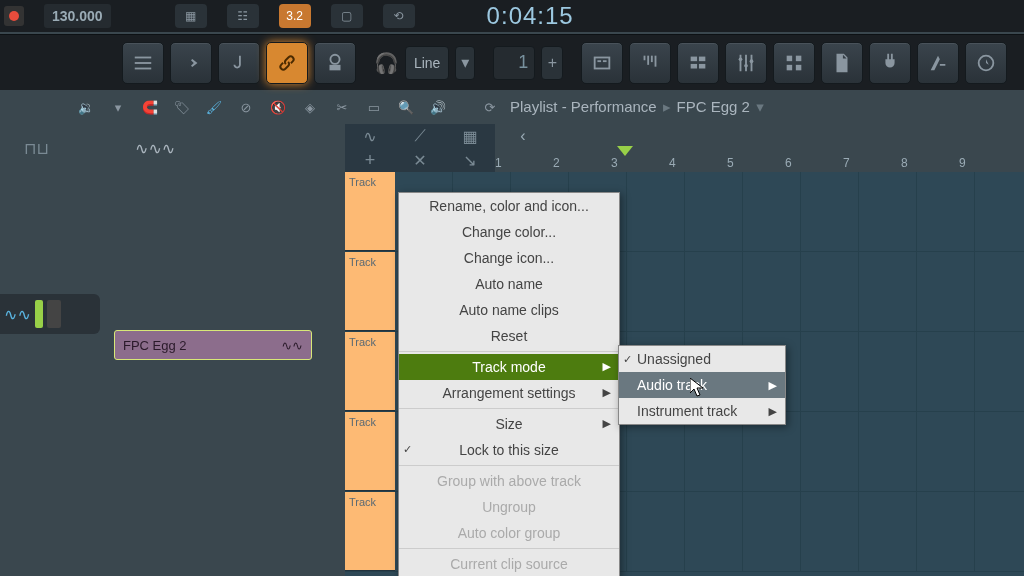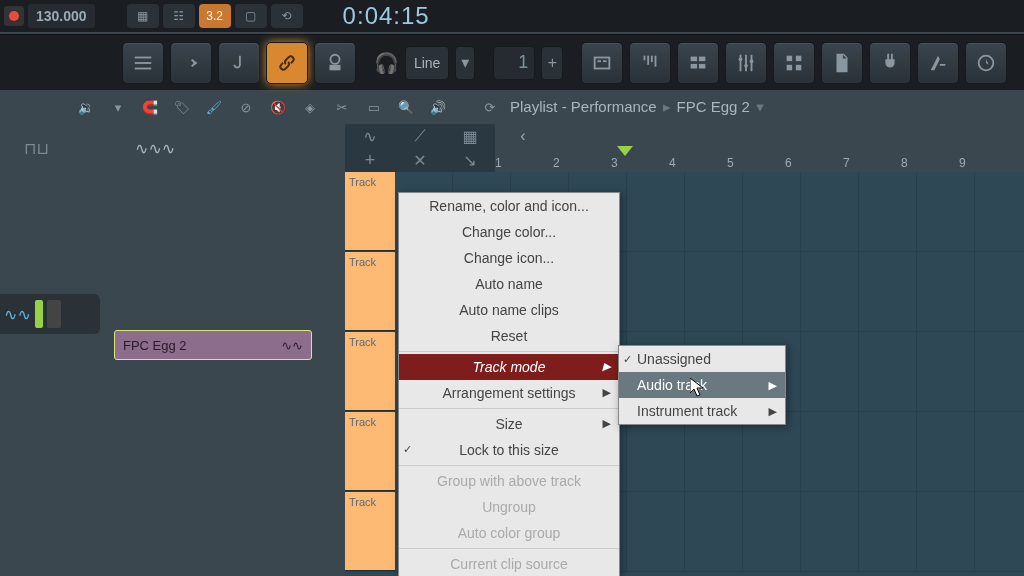--- a/index.html
+++ b/index.html
@@ -1,18 +1,18 @@
 <!DOCTYPE html>
 <html><head>
 <meta charset="utf-8">
 <style>
 * { box-sizing: border-box; margin: 0; padding: 0; font-family: Arial, sans-serif; user-select: none; }
 body { background: #3a474e; width: 1024px; height: 576px; overflow: hidden; position: relative; }
 
-.top-bar { height: 32px; background: #1a1e22; display: flex; align-items: center; gap: 4px; padding: 0 4px; }
+.top-bar { height: 32px; background: #1a1e22; display: flex; align-items: center; gap: 20px; padding: 0 4px; }
 .rec-btn { width: 20px; height: 20px; background: #333; border-radius: 3px; display: flex; align-items: center; justify-content: center; }
 .rec-dot { width: 10px; height: 10px; background: #e74c3c; border-radius: 50%; }
 .tempo-box { background: #252b30; color: #9aabb5; padding: 4px 8px; font-size: 14px; font-weight: bold; border-radius: 3px; }
 .tb-icon { width: 32px; height: 24px; background: #2a3238; border-radius: 4px; display: flex; align-items: center; justify-content: center; color: #8a96a0; font-size: 12px; }
 .tb-icon.orange { background: #c87830; color: #fff; }
 .time-display { color: #9cc8e0; font-size: 24px; font-weight: 300; padding: 0 12px; letter-spacing: 1px; }
 
 .toolbar2 { height: 56px; background: #1a1e22; display: flex; align-items: center; gap: 6px; padding: 0 8px; border-top: 1px solid #0d1114; margin-top: 2px; }
 .tool-btn { width: 42px; height: 42px; background: linear-gradient(#3a444c, #2a3238); border-radius: 5px; display: flex; align-items: center; justify-content: center; color: #8a96a0; border: 1px solid #141a1e; box-shadow: inset 0 1px 0 rgba(255,255,255,0.08); }
 .tool-btn.glow { background: #d88830; box-shadow: 0 0 10px #d88830; color: #4a2a00; }
@@ -45,21 +45,21 @@
 .marker { position: absolute; top: 22px; left: 122px; width: 16px; height: 10px; background: #98d048; clip-path: polygon(0 0, 100% 0, 50% 100%); }
 
 .tracks { position: relative; }
 .track-row { height: 80px; border-bottom: 1px solid #26404c; display: flex; }
 .track-head { width: 50px; background: #fdba74; color: #5a6a74; font-size: 11px; display: flex; align-items: flex-start; padding: 4px; border-bottom: 1px solid #22323c; }
 .track-grid { flex: 1; position: relative; background: repeating-linear-gradient(90deg, #2e4856 0, #2e4856 57px, #26404c 57px, #26404c 58px); }
 
 .context-menu { position: absolute; left: 398px; top: 192px; width: 222px; background: #e8e8e8; border: 1px solid #888; box-shadow: 2px 2px 8px rgba(0,0,0,0.4); font-size: 14px; color: #444; z-index: 100; }
 .cm-item { padding: 5px 18px; cursor: default; position: relative; text-align: center; }
 .cm-item.disabled { color: #aaa; }
-.cm-item.hl { background: #7f1d1d; color: #fff; font-style: italic; }
+.cm-item.hl { background: #4d7c0f; color: #fff; }
 .cm-sep { height: 1px; background: #ccc; margin: 2px 0; }
 .cm-arrow { position: absolute; right: 8px; top: 6px; font-size: 11px; }
 .cm-check { position: absolute; left: 4px; top: 6px; font-size: 11px; }
 
 .submenu { position: absolute; left: 618px; top: 345px; width: 168px; background: #e8e8e8; border: 1px solid #888; box-shadow: 2px 2px 8px rgba(0,0,0,0.4); font-size: 14px; color: #444; z-index: 101; }
 .sm-item { padding: 5px 18px; position: relative; }
 .sm-item.hl { background: #6a7880; color: #fff; }
 .sm-check { position: absolute; left: 4px; top: 7px; font-size: 11px; }
 .sm-arrow { position: absolute; right: 8px; top: 7px; font-size: 11px; }
 .cursor { position: absolute; left: 690px; top: 378px; z-index: 200; }

